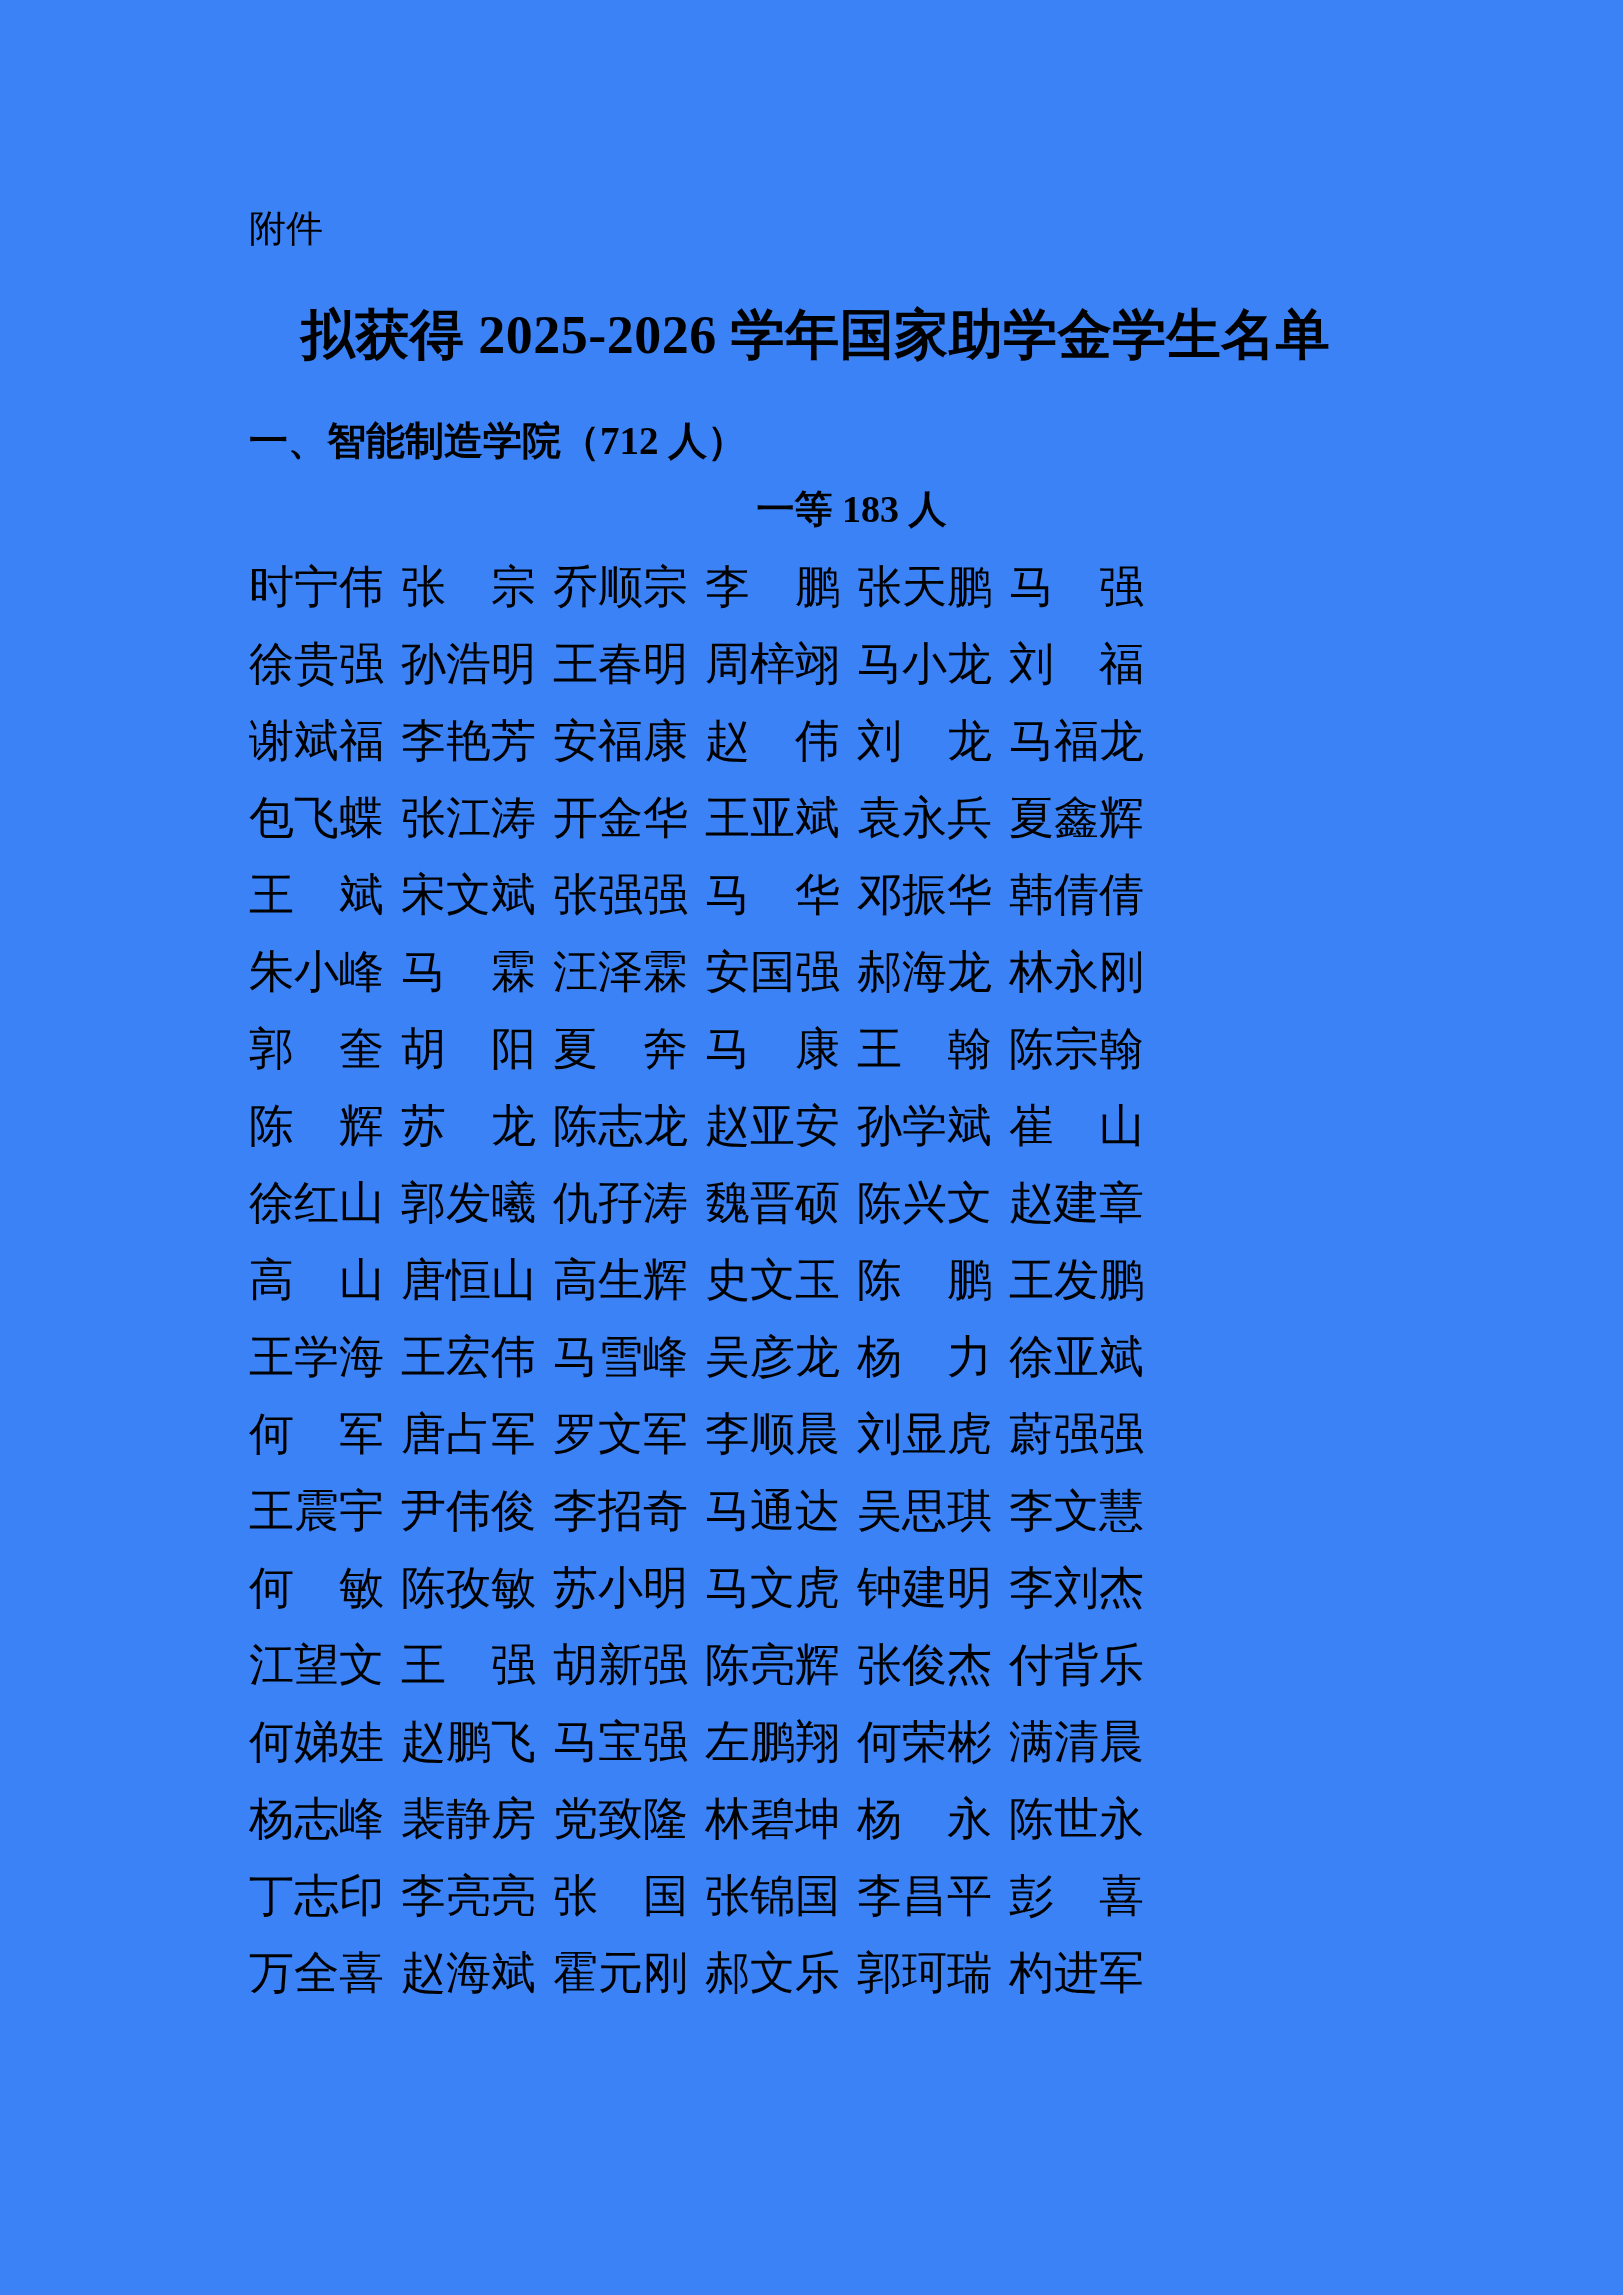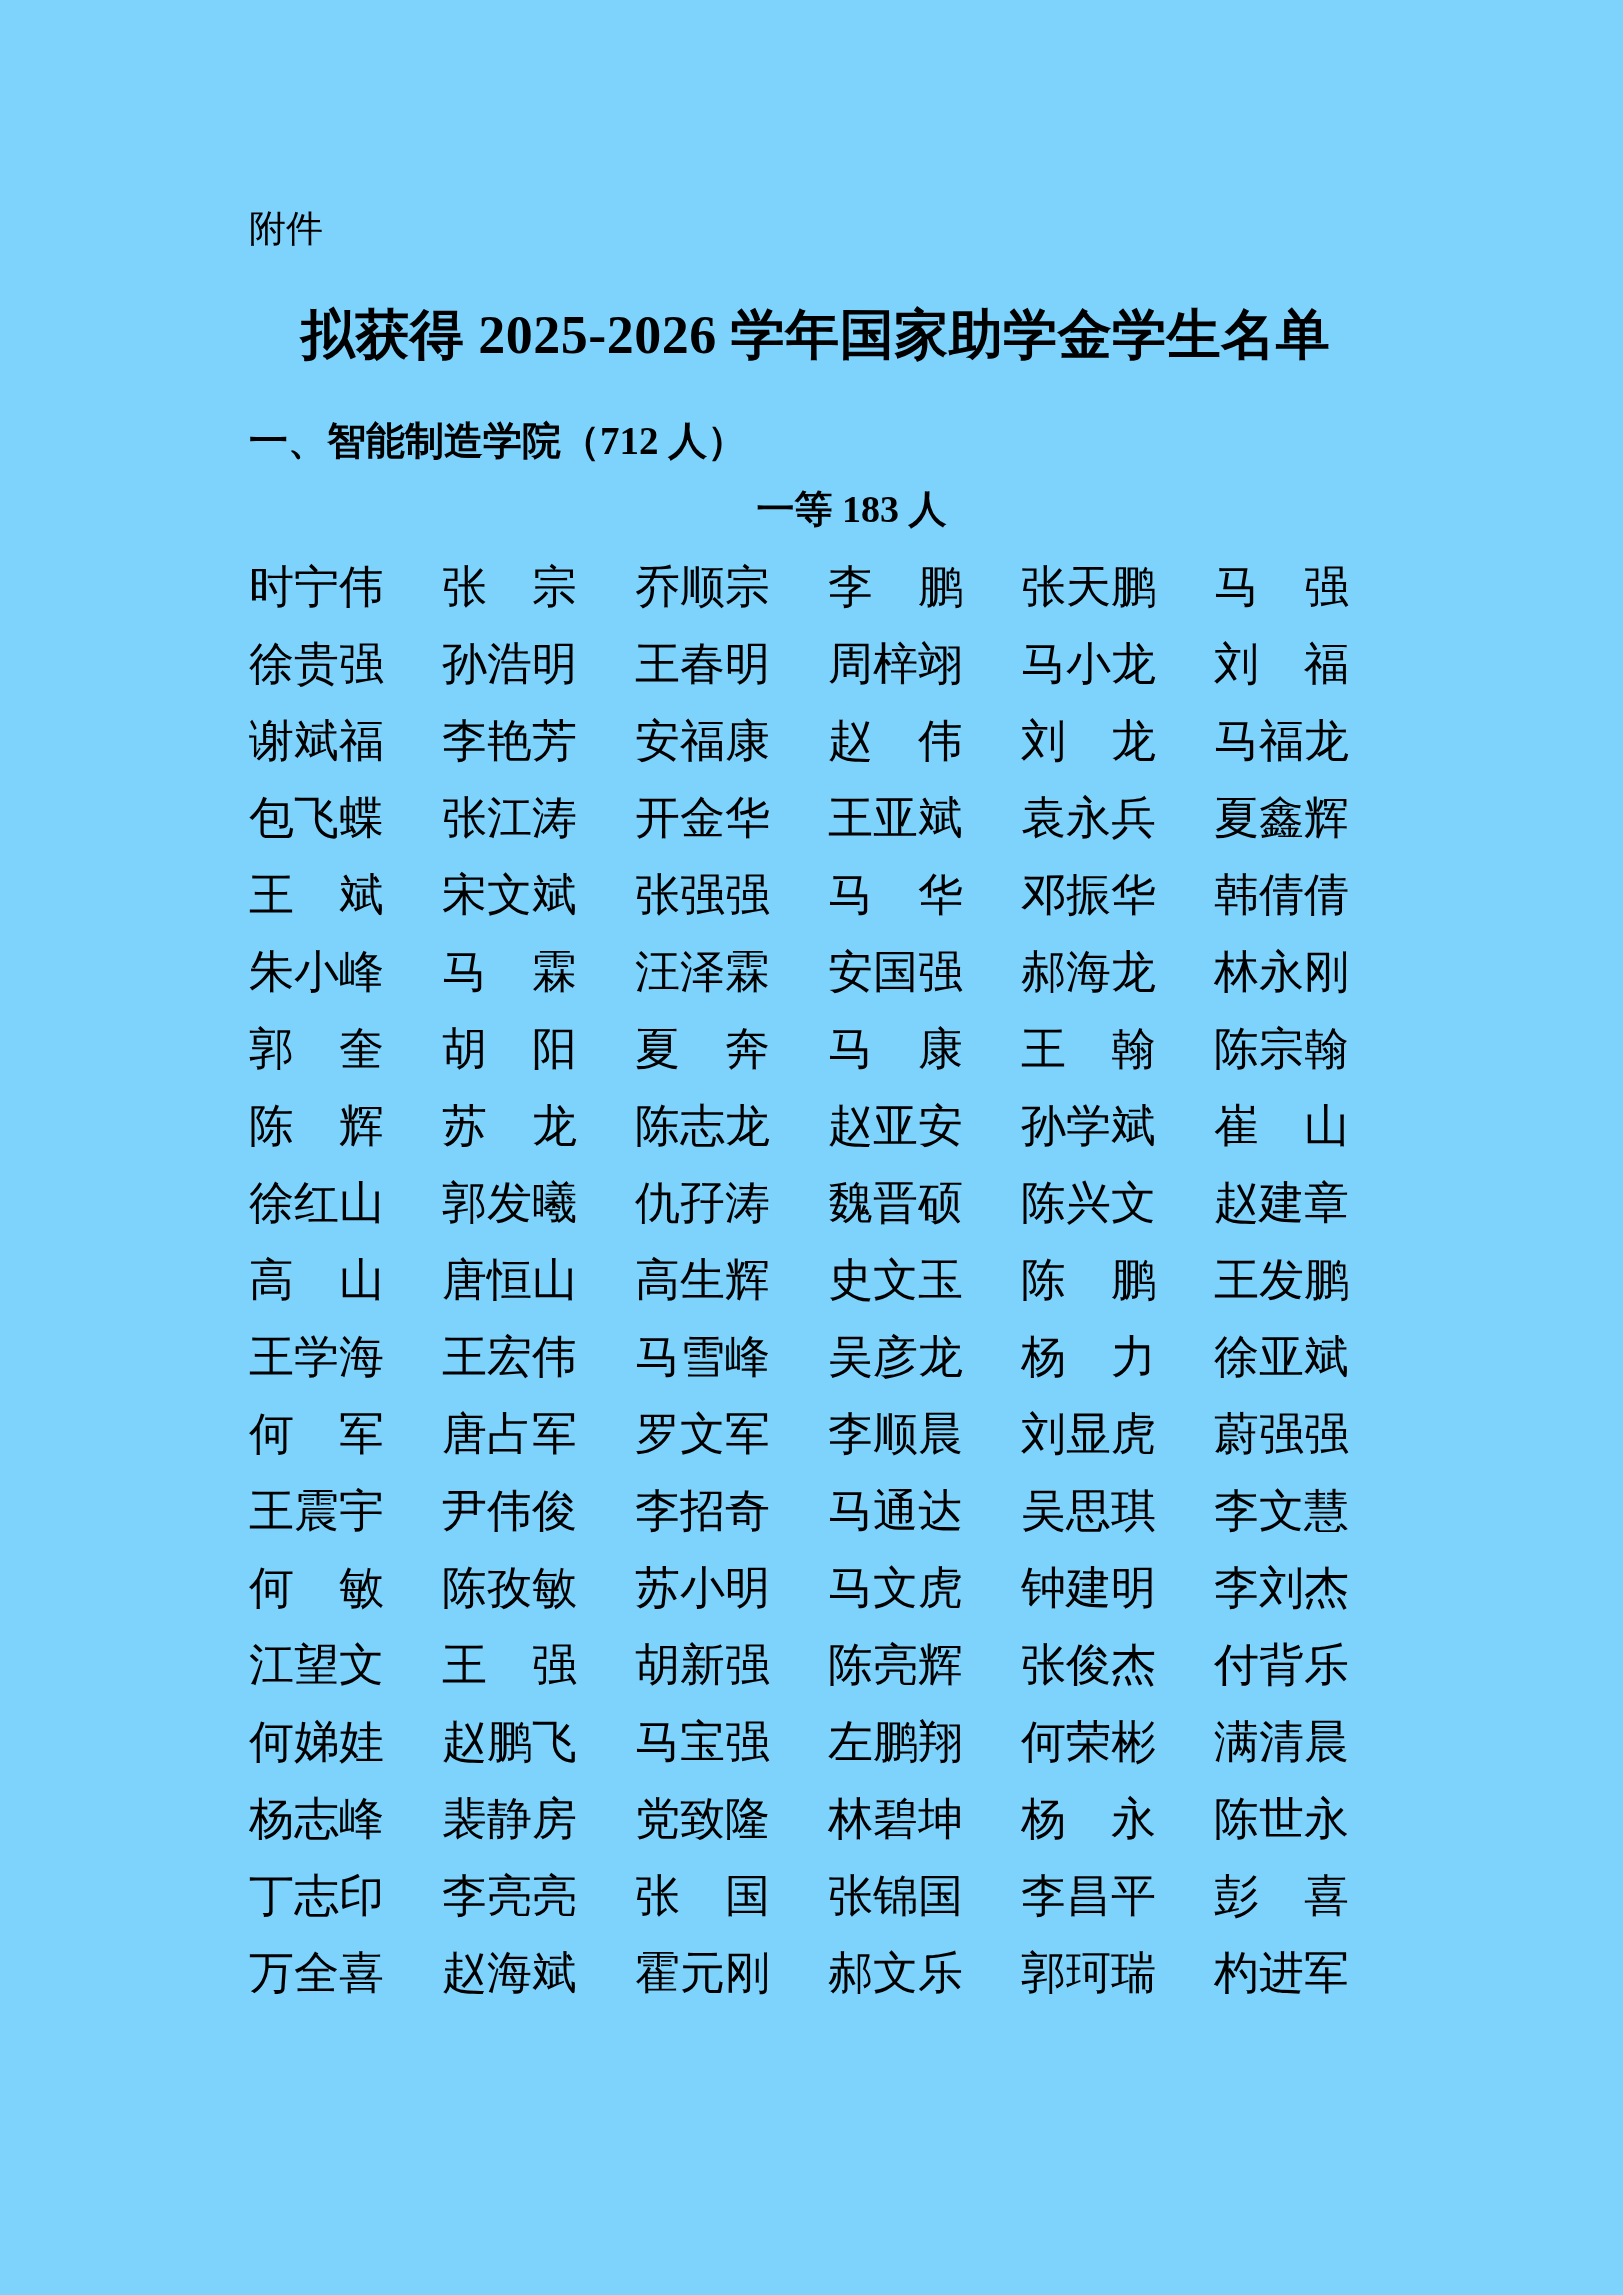--- a/index.html
+++ b/index.html
@@ -14,21 +14,21 @@
     color: #000000;
     position: relative;
     overflow: hidden;
   }
   .page {
     position: absolute;
     left: 0;
     top: 0;
     width: 1623px;
     height: 2295px;
-    background: #7dd3fc;
+    background: #3b82f6;
   }
   .attachment {
     position: absolute;
     left: 249px;
     top: 207px;
     font-size: 37px;
     line-height: 1.2;
     font-weight: normal;
   }
   .title {
@@ -70,21 +70,21 @@
   }
   .name-grid {
     position: absolute;
     left: 249px;
     top: 549px;
     width: 1176px;
   }
   .name-row {
     display: flex;
     flex-direction: row;
-    column-gap: 58px;
+    column-gap: 17px;
     height: 77px;
     align-items: center;
   }
   .student-name {
     display: inline-block;
     min-width: 135px;
     font-size: 45px;
     line-height: 1;
     text-align: justify;
     text-align-last: justify;

